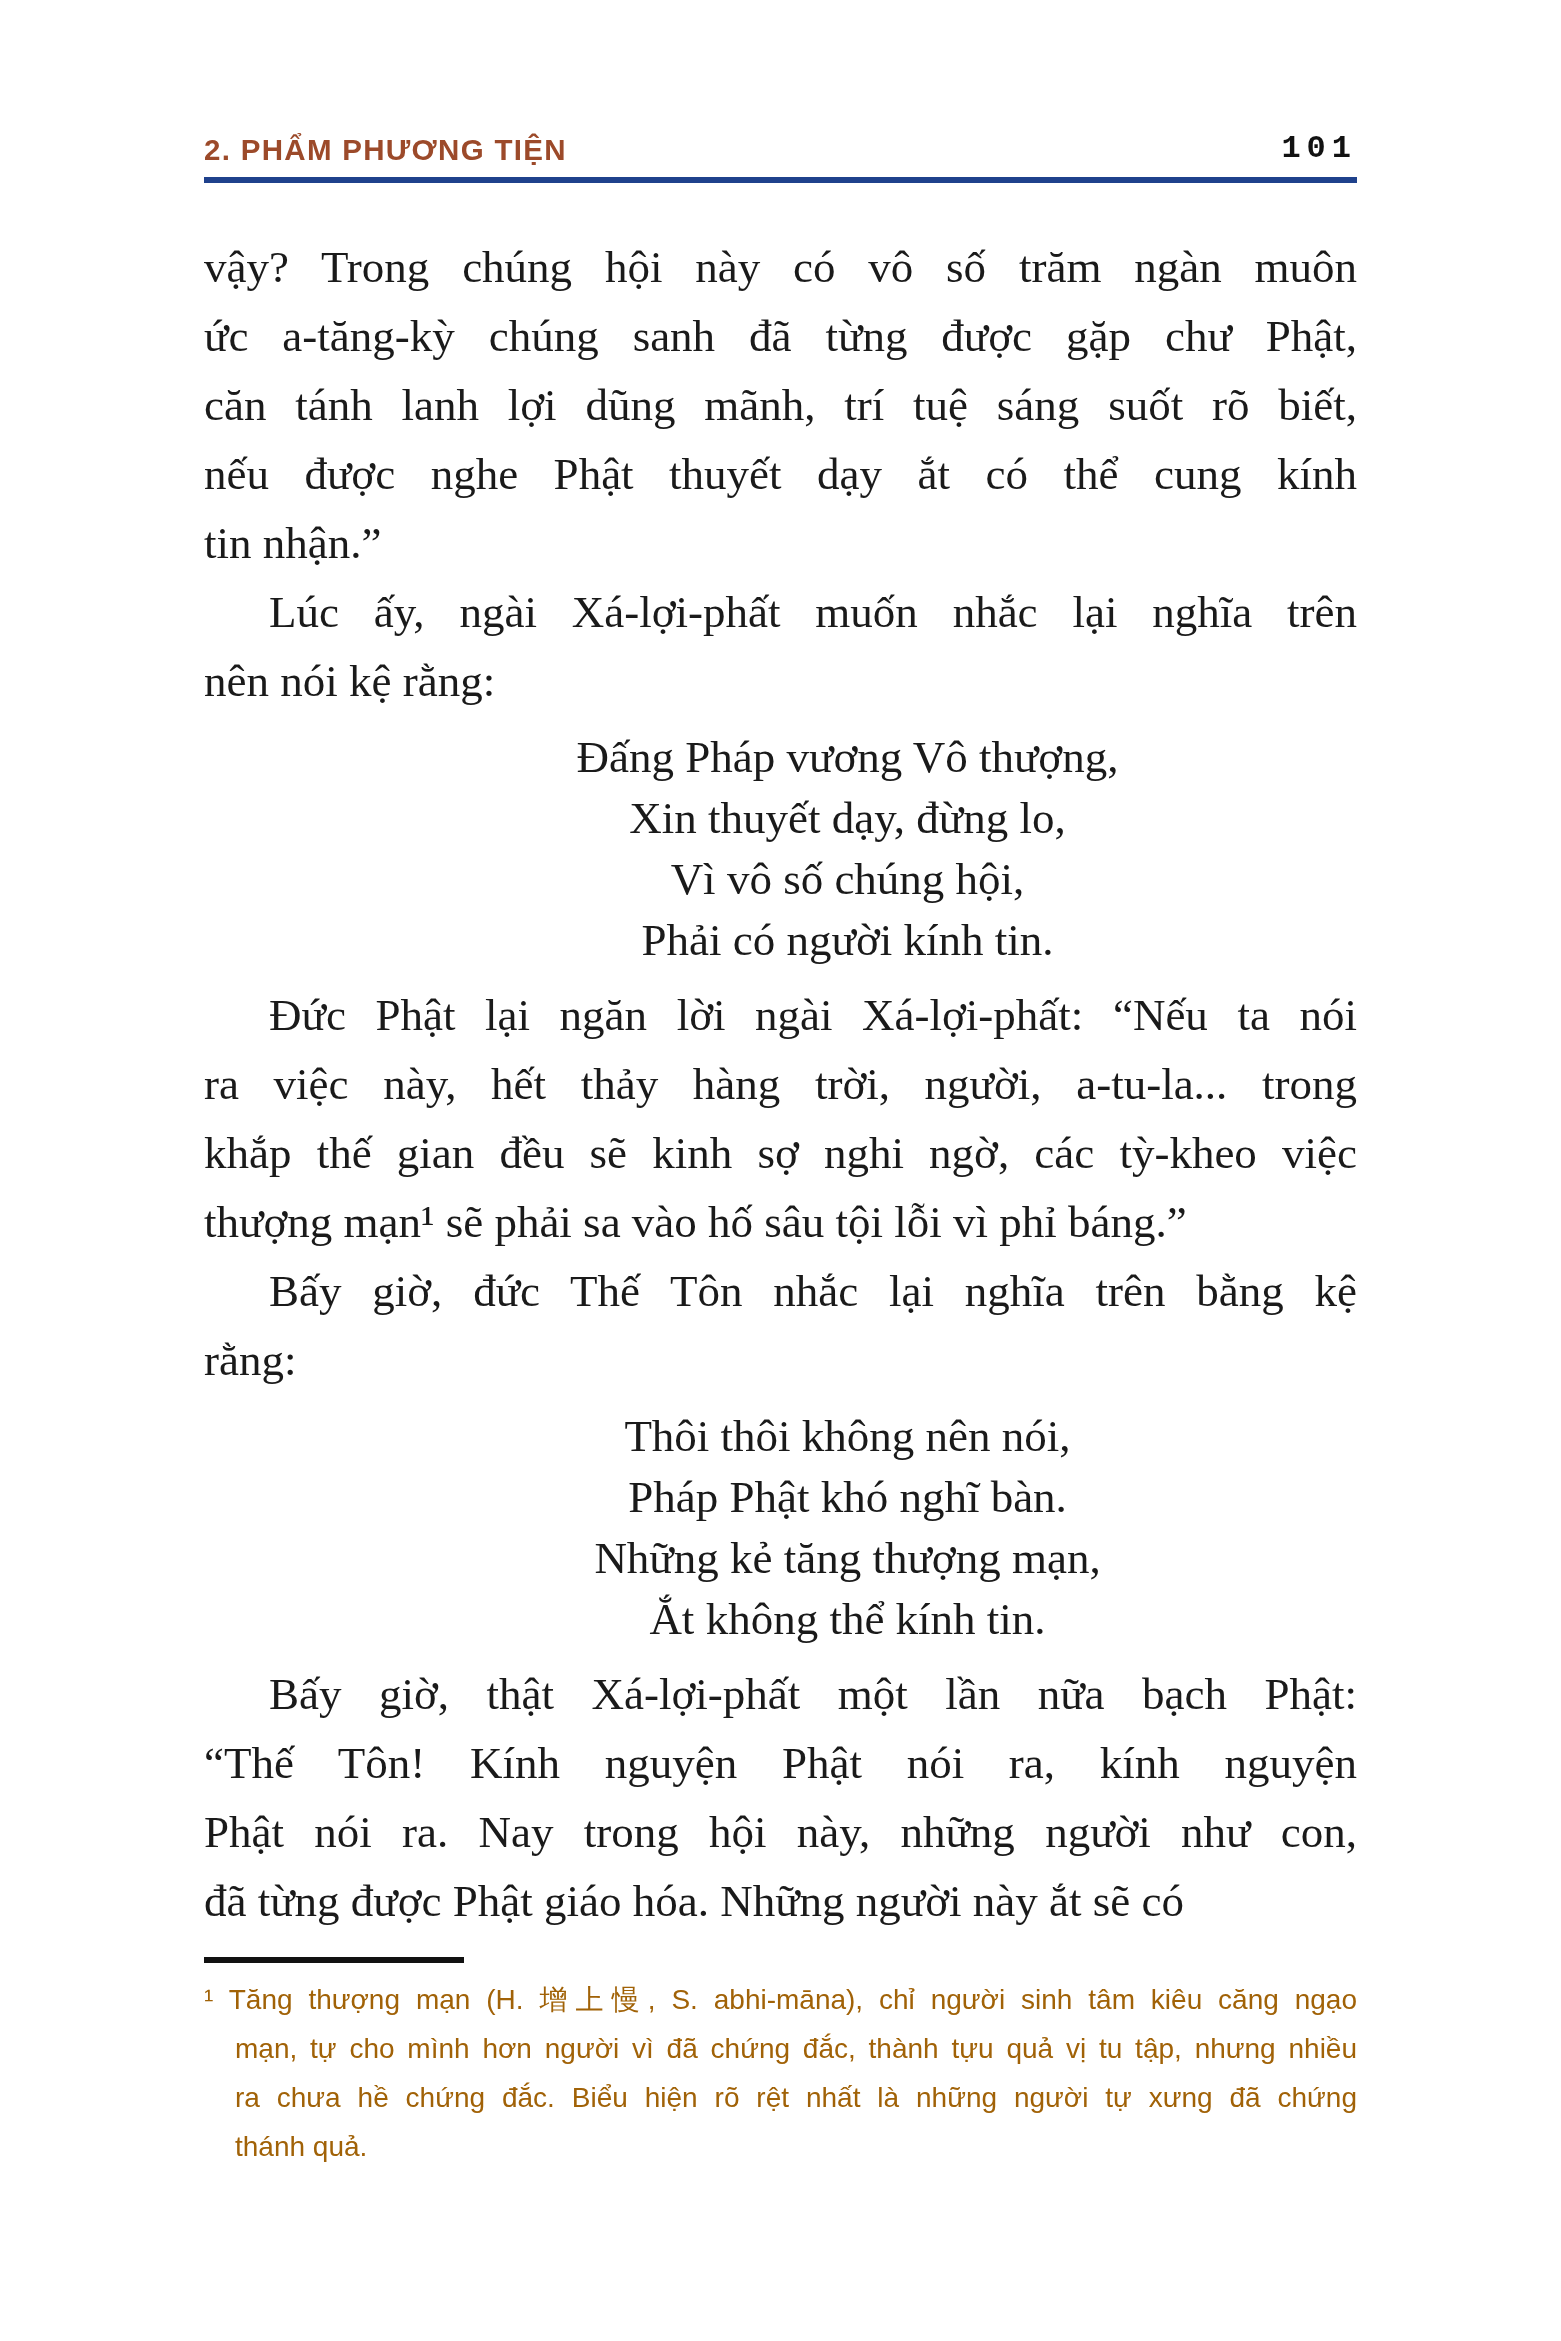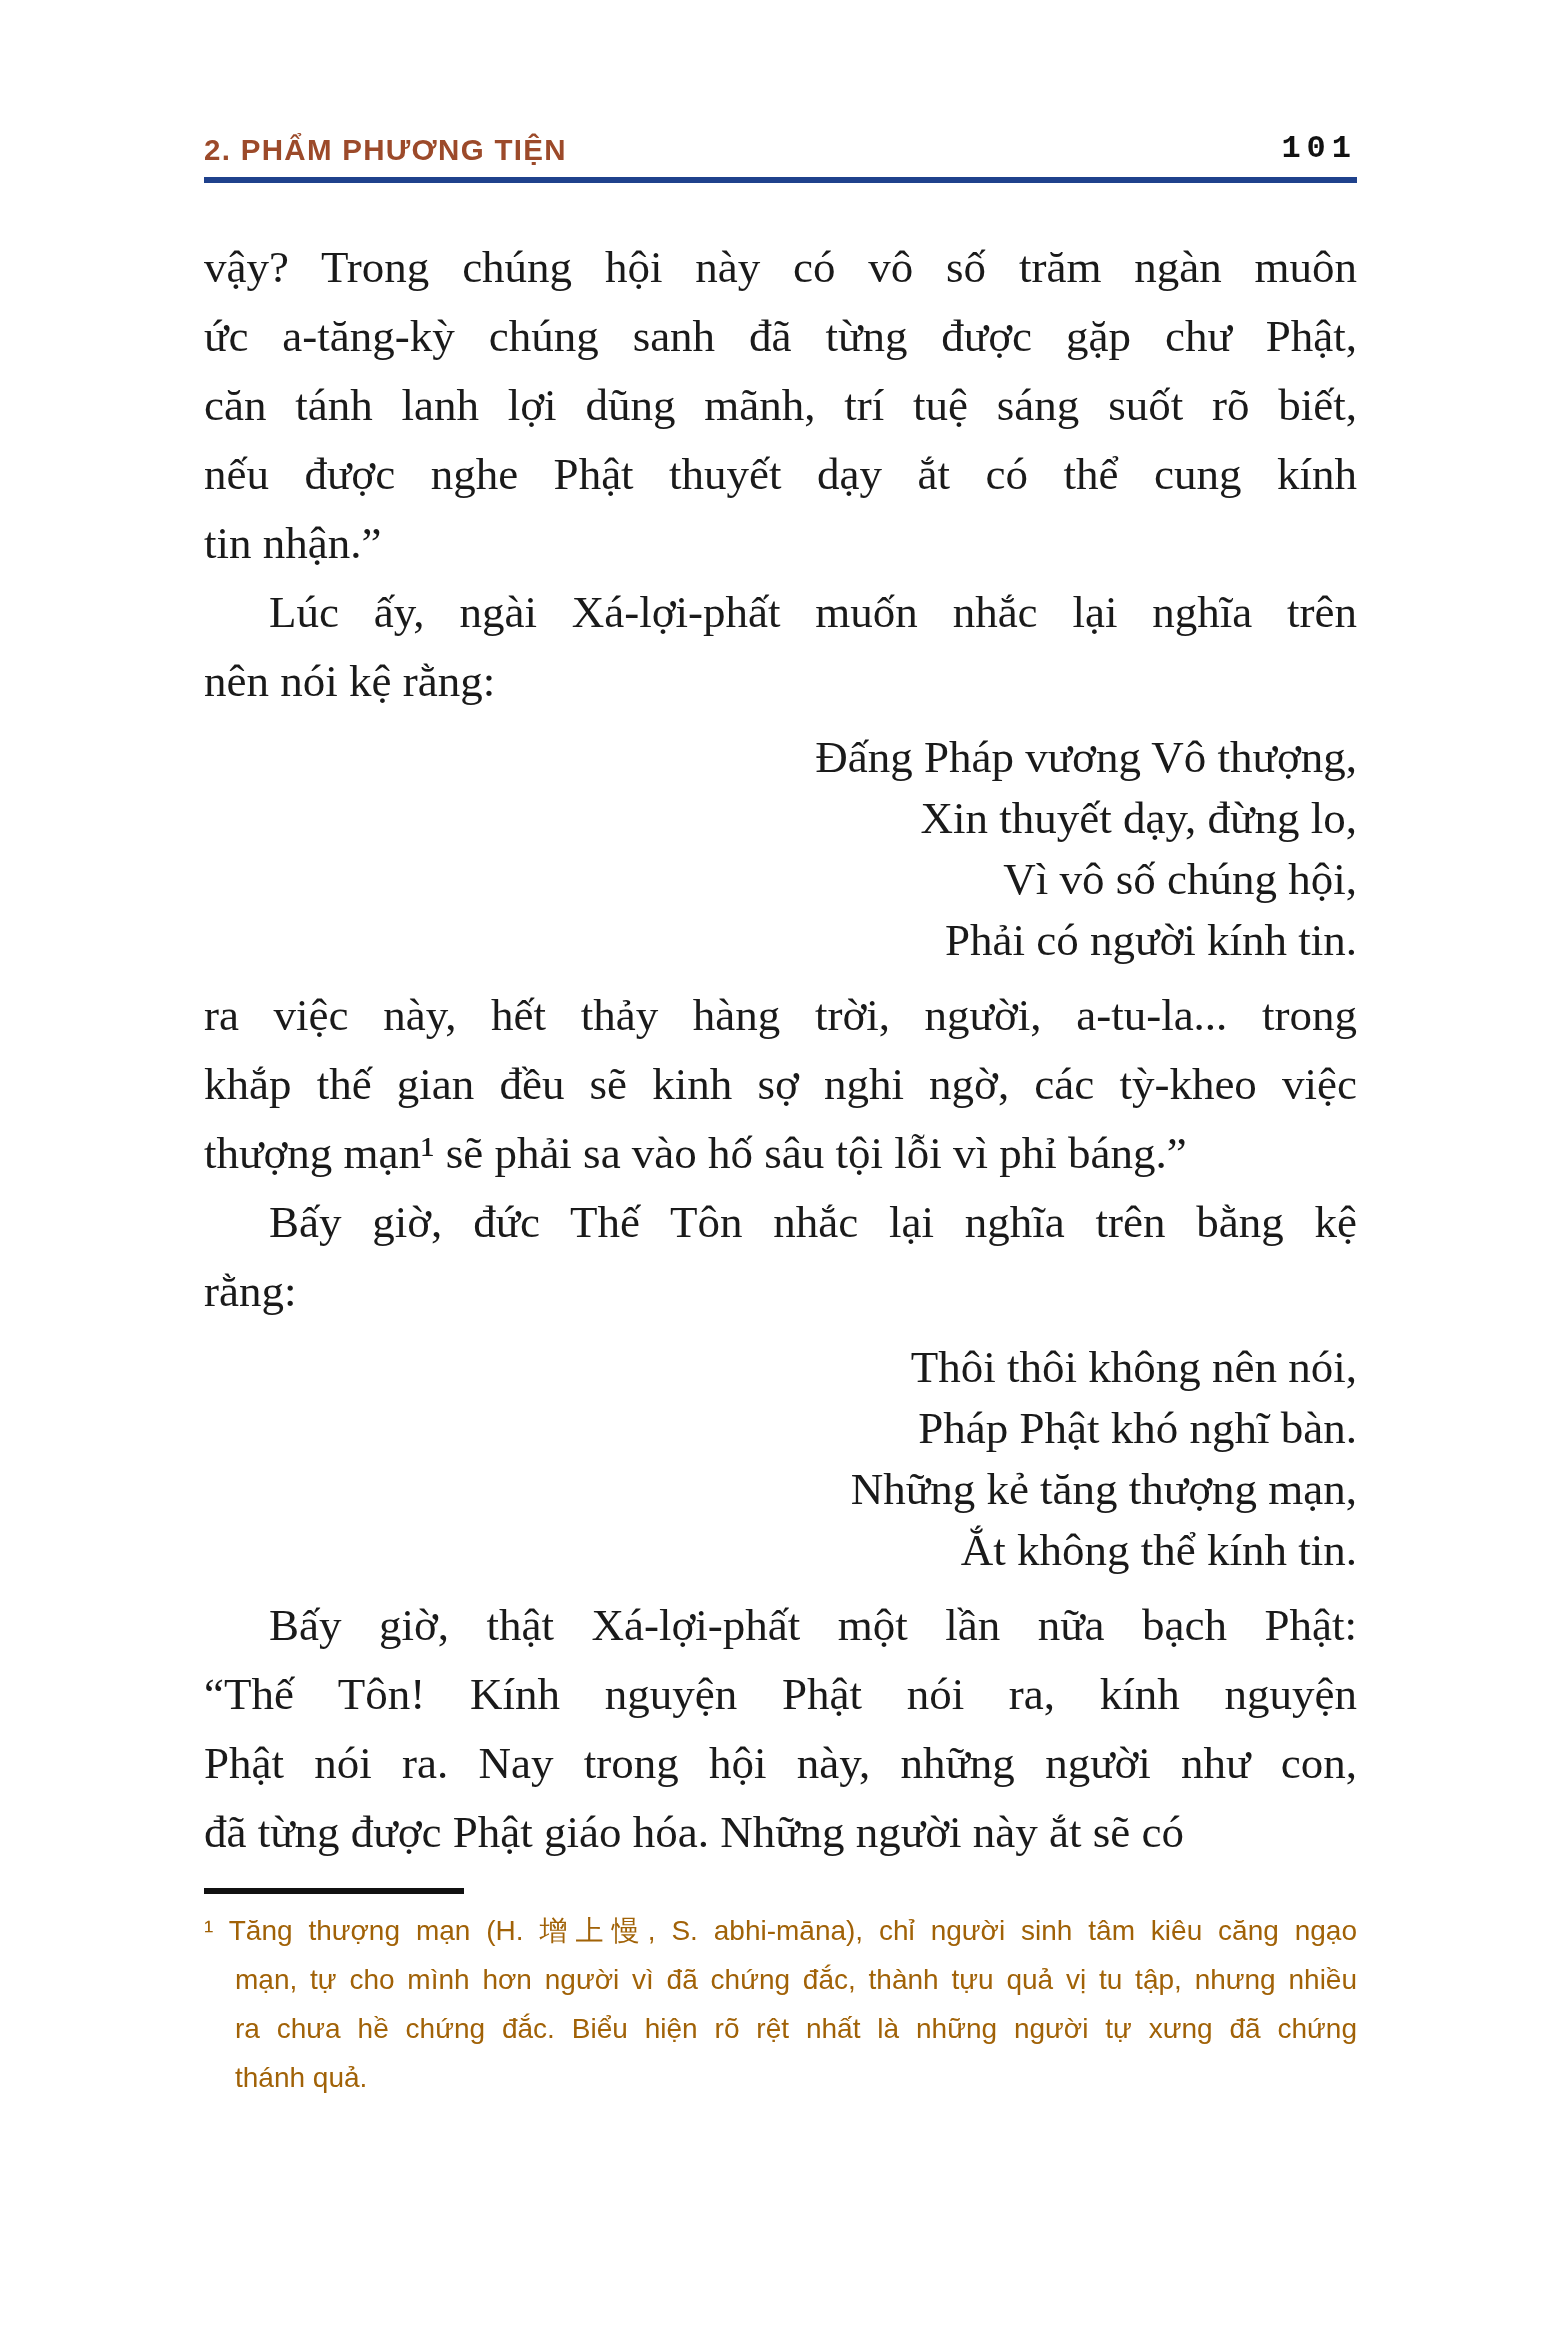--- a/index.html
+++ b/index.html
@@ -53,21 +53,21 @@
   }
   .line.last { text-align-last: left; }
   .line.indent { text-indent: 65px; }
 
   .verse {
     padding-left: 134px;
     margin: 10.4px 0;
     font-size: 45px;
     line-height: 61px;
   }
-  .vline { text-align: right; }
+  .vline { text-align: center; }
 
   
   .fnrule {
     width: 260px;
     height: 6px;
     background: #111111;
     margin-top: 21px;
   }
   .footnote {
     margin-top: 12px;
@@ -113,20 +113,21 @@
     </section>
 
     <section class="verse">
       <div class="vline">Đấng Pháp vương Vô thượng,</div>
       <div class="vline">Xin thuyết dạy, đừng lo,</div>
       <div class="vline">Vì vô số chúng hội,</div>
       <div class="vline">Phải có người kính tin.</div>
     </section>
 
     <section class="para">
+      <div class="line indent">Đức Phật lại ngăn lời ngài Xá-lợi-phất: “Nếu ta nói</div>
       <div class="line">ra việc này, hết thảy hàng trời, người, a-tu-la... trong</div>
       <div class="line">khắp thế gian đều sẽ kinh sợ nghi ngờ, các tỳ-kheo việc</div>
       <div class="line last">thượng mạn¹ sẽ phải sa vào hố sâu tội lỗi vì phỉ báng.”</div>
     </section>
 
     <section class="para">
       <div class="line indent">Bấy giờ, đức Thế Tôn nhắc lại nghĩa trên bằng kệ</div>
       <div class="line last">rằng:</div>
     </section>
 

